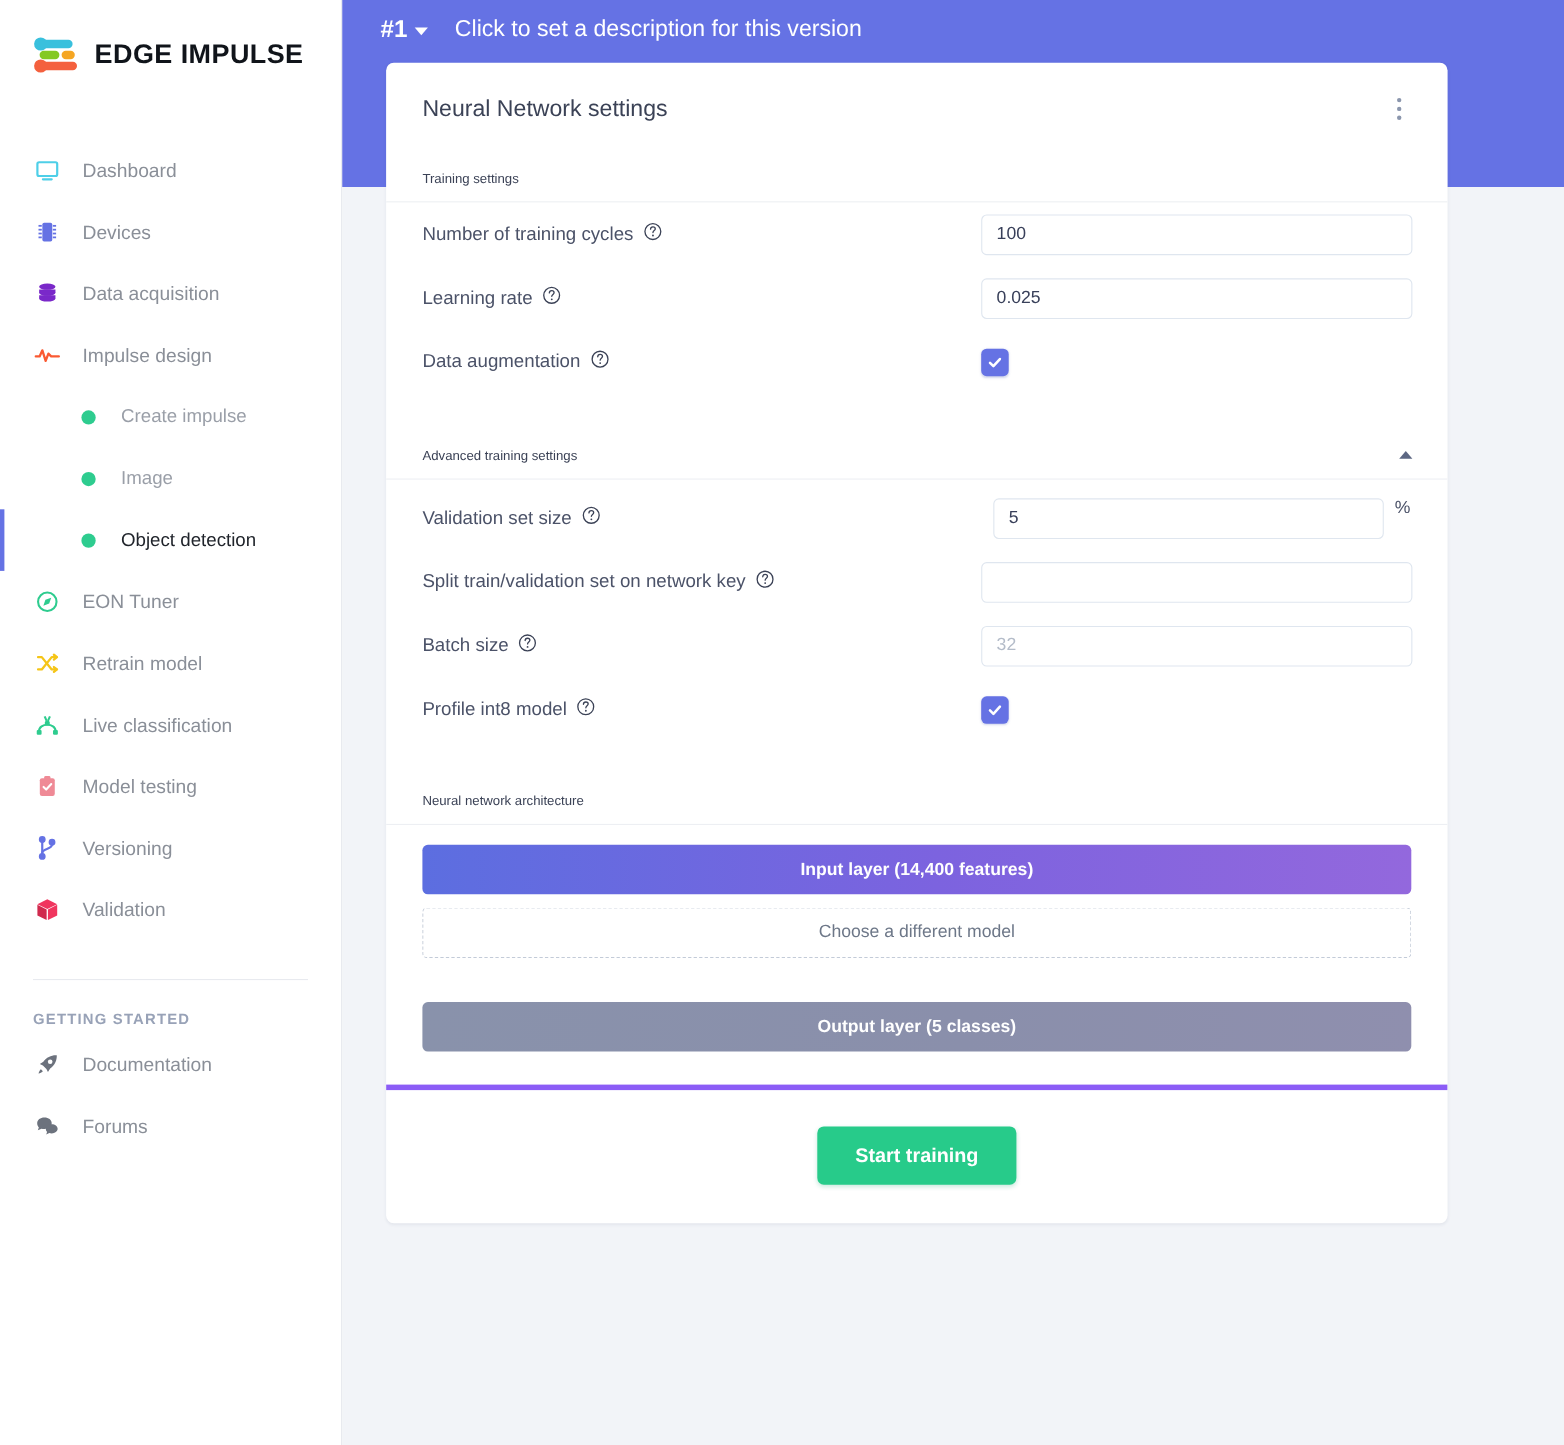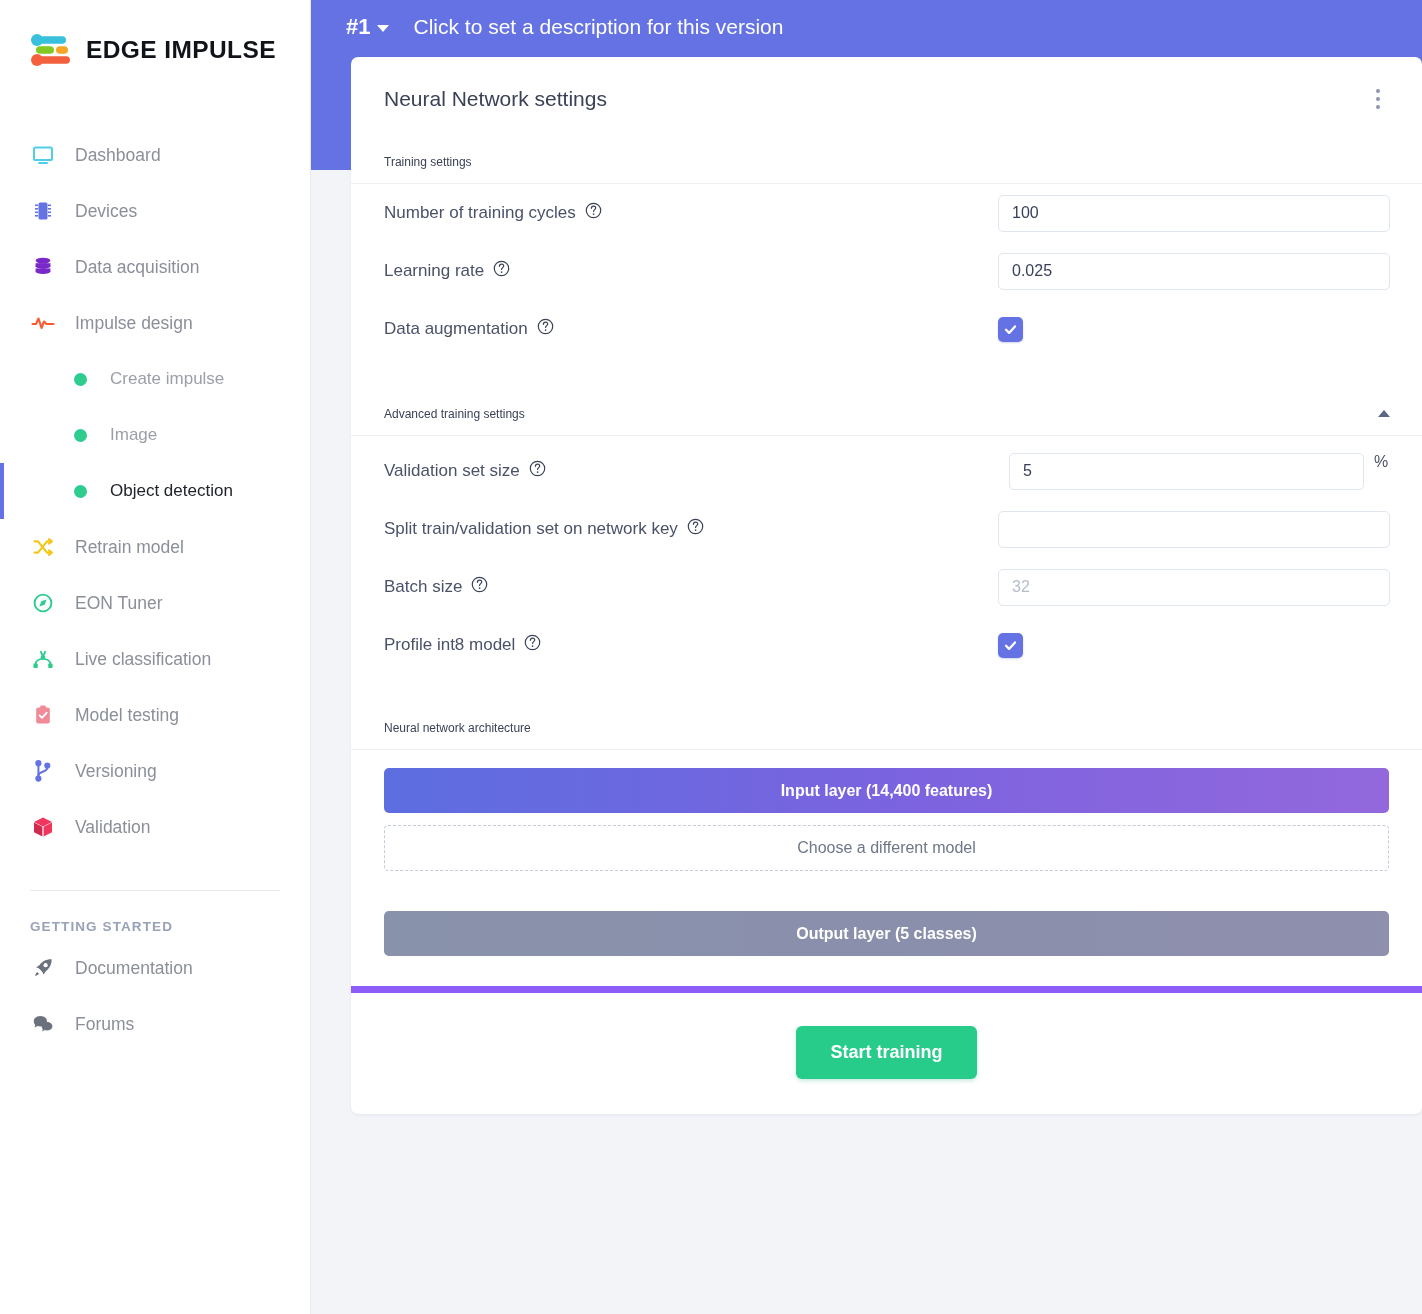--- a/index.html
+++ b/index.html
@@ -62,21 +62,21 @@
   .caret-down {
     width: 0; height: 0;
     border-left: 6px solid transparent; border-right: 6px solid transparent;
     border-top: 7px solid #ffffff;
     margin-top: 3px;
   }
   .version-desc { font-size: 21px; color: #ffffff; font-weight: 400; cursor: pointer; margin-left: 12px; }
 
   
   #card {
-    position: absolute; left: 40px; top: 57px; width: 1071px;
+    position: absolute; left: 40px; top: 57px; width: 965px;
     background: #ffffff;
     border-radius: 7px;
     box-shadow: 0 1px 3px rgba(30,40,80,.07);
     overflow: hidden;
   }
   .card-head {
     display: flex; align-items: center; justify-content: space-between;
     padding: 29px 32px 28px 33px;
   }
   .card-title { font-size: 21px; color: #3b4256; font-weight: 400; }
@@ -145,21 +145,21 @@
   .model-name { margin-top: 26px; font-size: 17px; color: #7c8798; }
 
   .choose-box {
     margin-top: 12px;
     border: 1px dashed #c3cbd8; border-radius: 4px;
     height: 46px; display:flex; align-items:center; justify-content:center;
     font-size: 16px; color: #6d7788; cursor: pointer;
   }
 
   .train-wrap {
-    border-top: 7px solid #8b5cf6;
+    border-top: 5px solid #8b5cf6;
     padding: 33px 0 35px 0;
     display: flex; justify-content: center;
   }
   .btn-train {
     background: #27cb8a; color: #fff;
     font-size: 18px; font-weight: 700;
     border: none; border-radius: 6px;
     padding: 16px 34px; cursor: pointer;
     font-family: "Liberation Sans", sans-serif;
     box-shadow: 0 2px 4px rgba(20,160,110,.22);
@@ -247,38 +247,38 @@
         <span class="nav-dot"></span>
         <span class="nav-label">Image</span>
       </div>
       <div class="nav-item nav-sub active">
         <span class="nav-dot"></span>
         <span class="nav-label">Object detection</span>
       </div>
 
       <div class="nav-item">
         <span class="nav-icon">
+          <svg width="22" height="22" viewBox="0 0 22 22" fill="none" stroke="#2ecc8f" stroke-width="1.9">
+            <circle cx="11" cy="11" r="8.4"></circle>
+            <path d="M14.6 7.4 L9.3 9.3 L7.4 14.6 L12.7 12.7 Z" fill="#2ecc8f" stroke="none"></path>
+          </svg>
+        </span>
+        <span class="nav-label">EON Tuner</span>
+      </div>
+
+      <div class="nav-item">
+        <span class="nav-icon">
           <svg width="22" height="22" viewBox="0 0 22 22" fill="none" stroke="#f5c518" stroke-width="2.1" stroke-linecap="round" stroke-linejoin="round">
             <path d="M2.6 5.4 H6 L15 16.6 H19.4"></path>
             <path d="M2.6 16.6 H6 L15 5.4 H19.4"></path>
             <path d="M17 3.2 L19.8 5.4 L17 7.6" fill="#f5c518"></path>
             <path d="M17 14.4 L19.8 16.6 L17 18.8" fill="#f5c518"></path>
           </svg>
         </span>
         <span class="nav-label">Retrain model</span>
-      </div>
-
-      <div class="nav-item">
-        <span class="nav-icon">
-          <svg width="22" height="22" viewBox="0 0 22 22" fill="none" stroke="#2ecc8f" stroke-width="1.9">
-            <circle cx="11" cy="11" r="8.4"></circle>
-            <path d="M14.6 7.4 L9.3 9.3 L7.4 14.6 L12.7 12.7 Z" fill="#2ecc8f" stroke="none"></path>
-          </svg>
-        </span>
-        <span class="nav-label">EON Tuner</span>
       </div>
 
       <div class="nav-item">
         <span class="nav-icon">
           <svg width="22" height="22" viewBox="0 0 22 22" fill="none" stroke="#2ecc8f" stroke-width="1.9">
             <path d="M3.5 16.5 C3.5 9 18.5 9 18.5 16.5"></path>
             <rect x="1.4" y="15.6" width="4.4" height="4.4" rx="1" fill="#2ecc8f" stroke="none"></rect>
             <rect x="16.2" y="15.6" width="4.4" height="4.4" rx="1" fill="#2ecc8f" stroke="none"></rect>
             <circle cx="11" cy="9.3" r="2.3" fill="#2ecc8f" stroke="none"></circle>
             <line x1="8.6" y1="3.2" x2="10.4" y2="7.3"></line>

